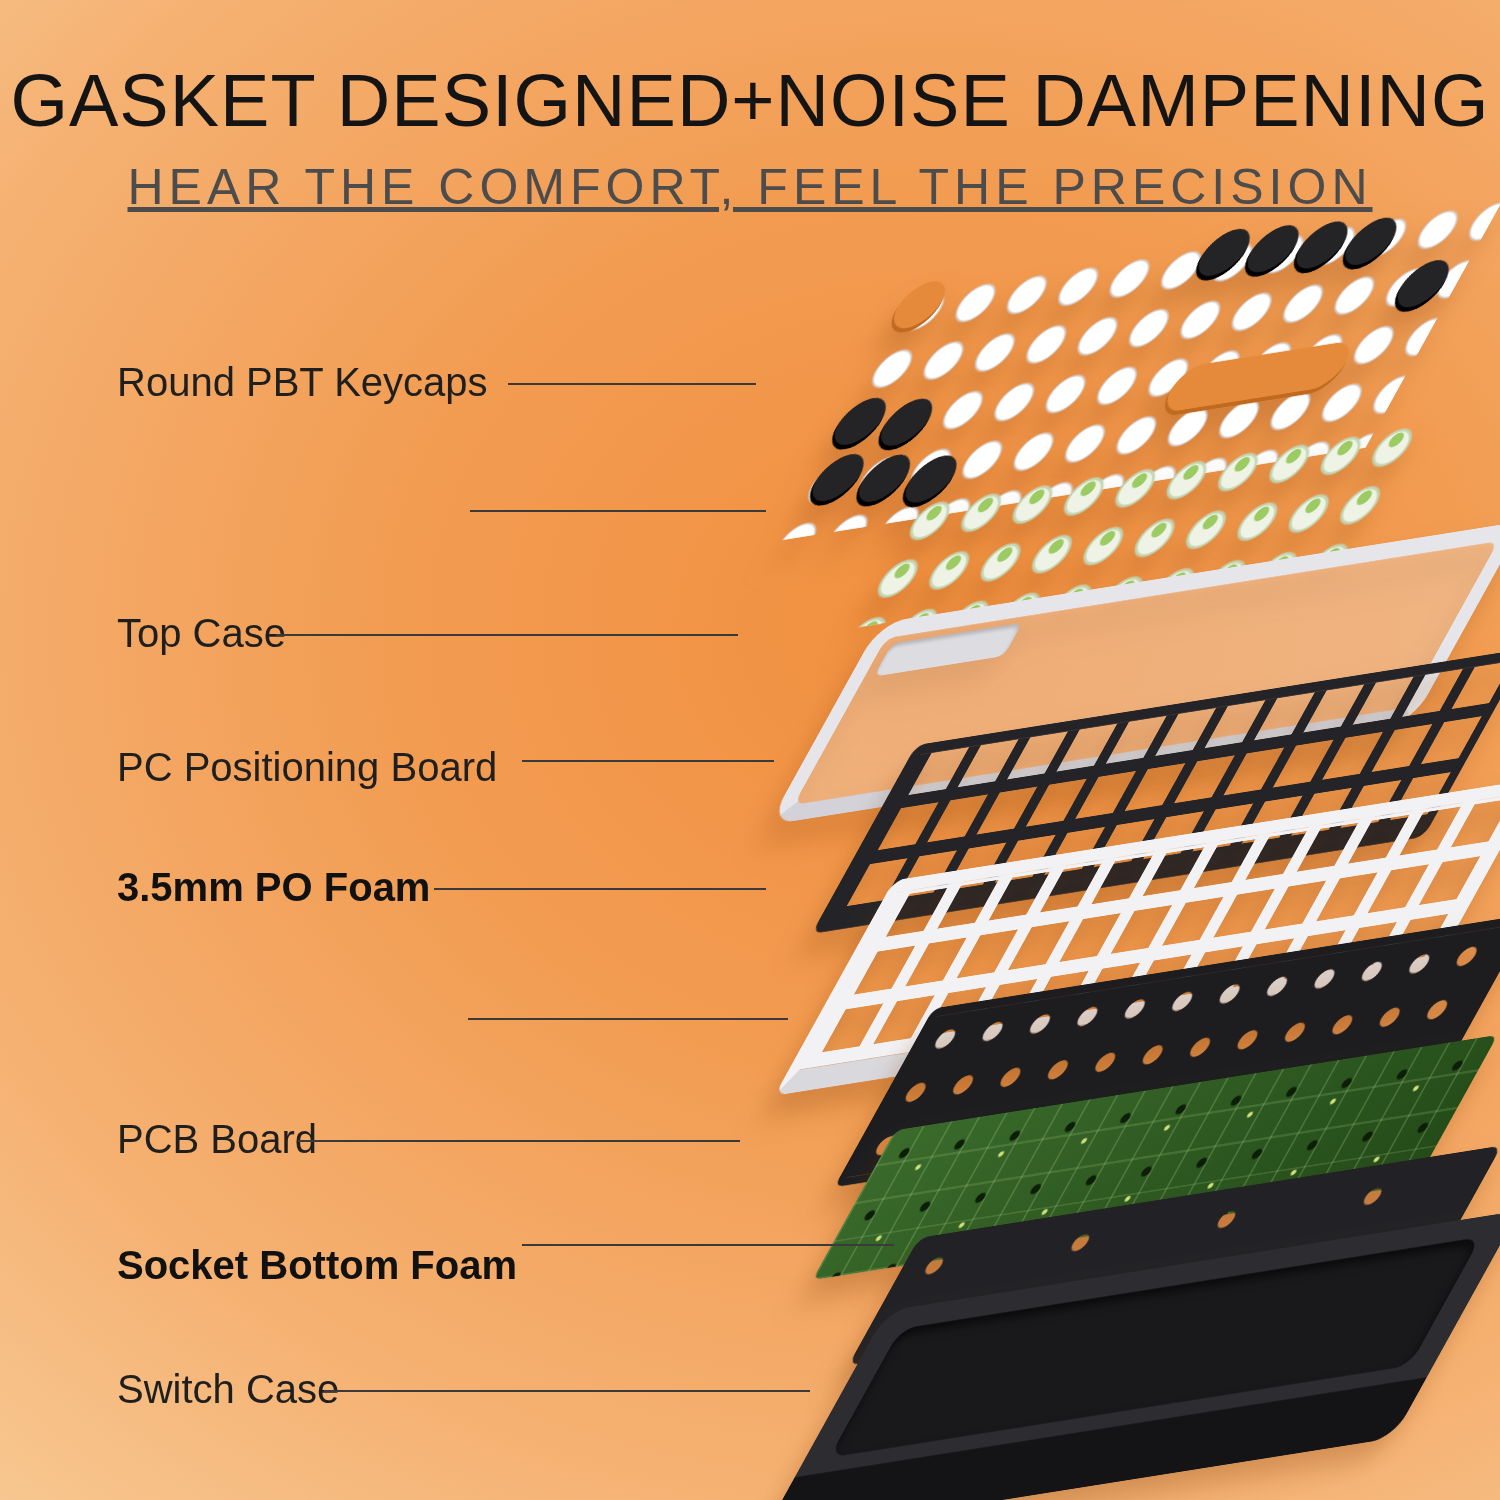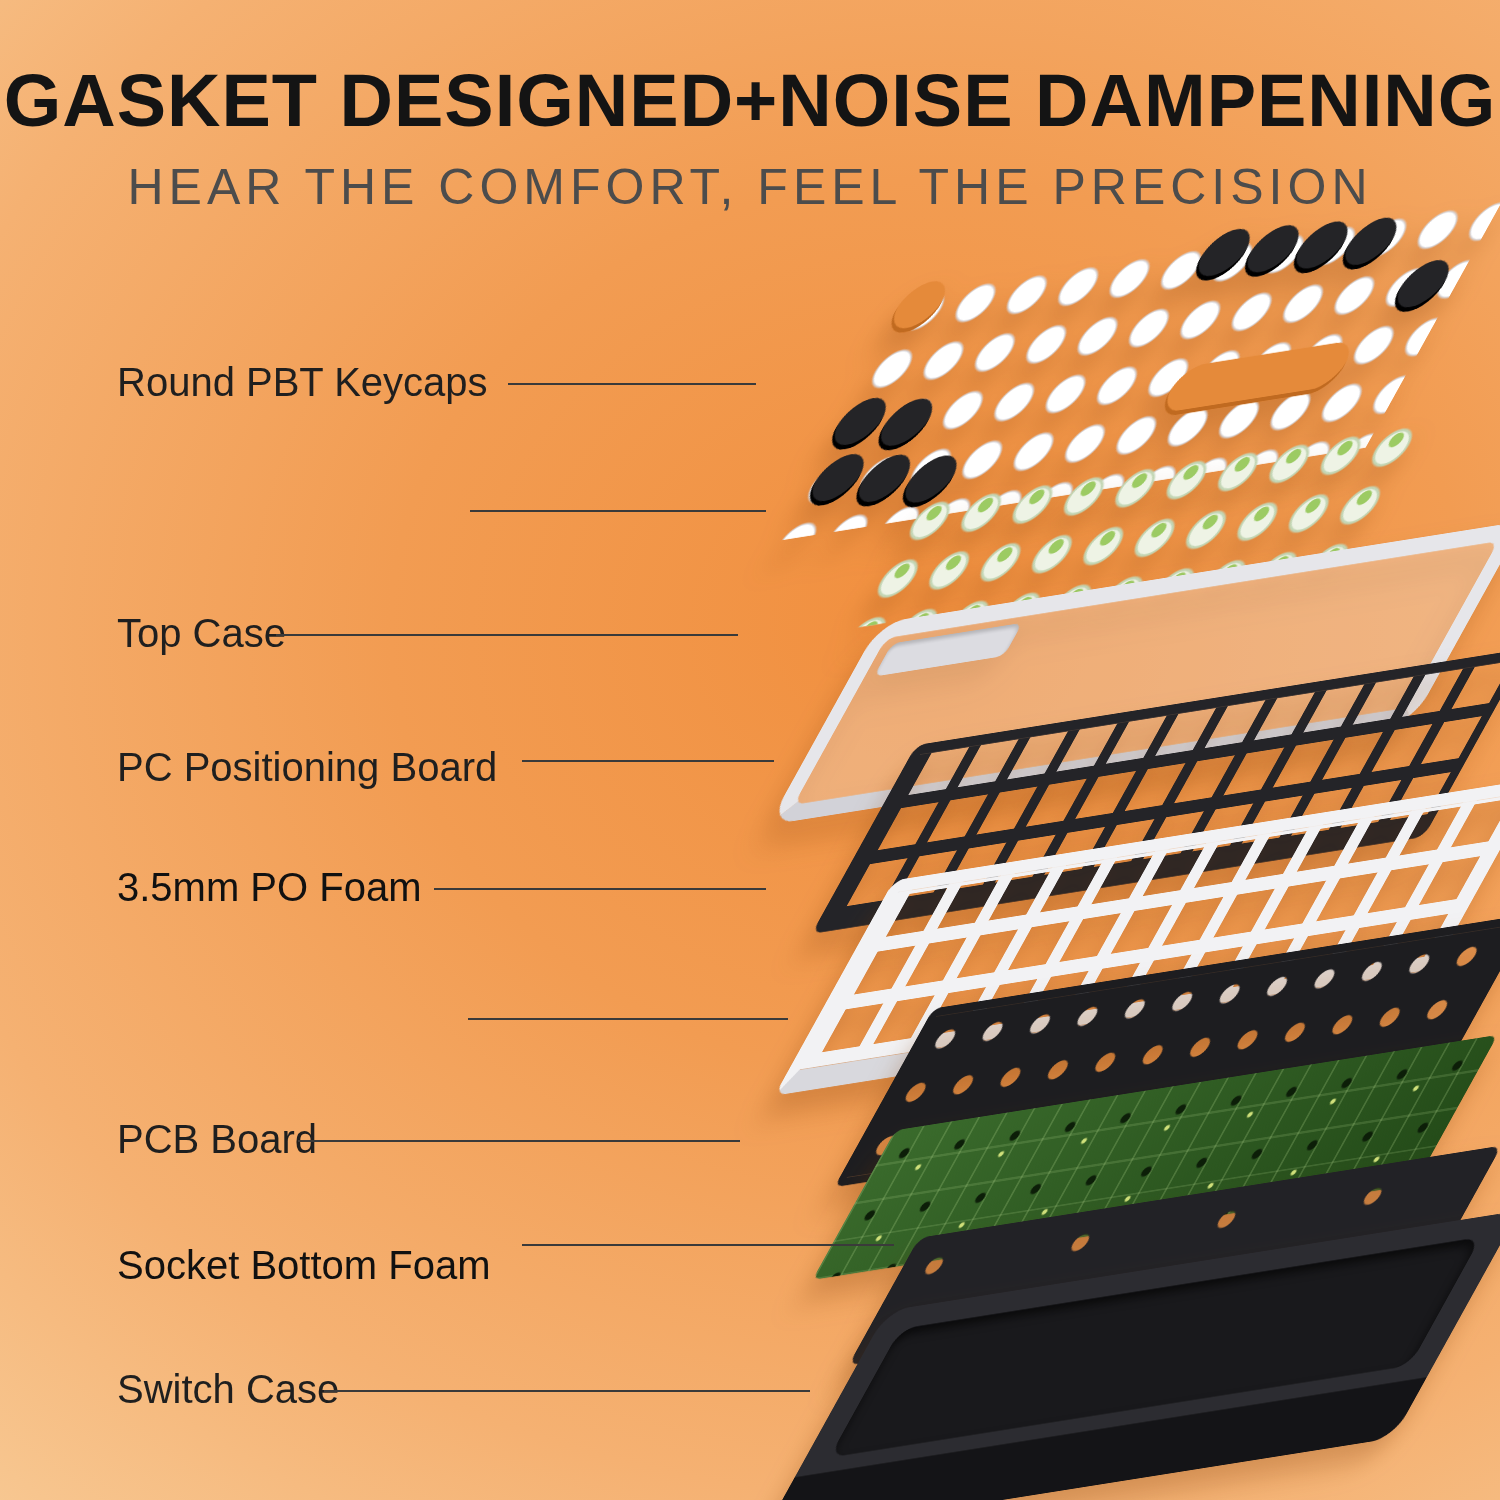--- a/index.html
+++ b/index.html
@@ -12,37 +12,38 @@
     overflow: hidden;
     background:
       radial-gradient(120% 100% at 62% 42%,
         #f18f3e 0%, #f29c52 30%, #f5b172 58%, #f8cf9c 85%, #f9daa9 100%);
   }
 
   
   .title {
     position: absolute; left: 0; right: 0; top: 58px;
     text-align: center;
-    font-size: 74px; font-weight: 700; color: #141414;
+    font-size: 74px; font-weight: 400; color: #141414;
     letter-spacing: 1px;
   }
   .subtitle {
     position: absolute; left: 0; right: 0; top: 158px;
     text-align: center;
     font-size: 50px; font-weight: 400; color: #4c4c4c;
     letter-spacing: 5px;
+    text-decoration: underline;
   }
 
   
   .label {
     position: absolute; left: 85px;
     font-size: 40px; color: #1f1f1f; font-weight: 400;
     white-space: nowrap; z-index: 30; margin-left: 32px;
   }
-  .label.bold { font-weight: 400; color: #111; }
+  .label.bold { font-weight: 700; color: #111; }
   .leader {
     position: absolute; height: 2px; background: #3a3a3a; z-index: 30;
   }
 
   .label-1 { top: 360px; }  .leader-1 { top: 383px; left: 508px; width: 248px; }
   .label-2 { top: 487px; }  .leader-2 { top: 510px; left: 470px; width: 296px; }
   .label-3 { top: 611px; }  .leader-3 { top: 634px; left: 276px; width: 462px; }
   .label-4 { top: 745px; }  .leader-4 { top: 760px; left: 522px; width: 252px; }
   .label-5 { top: 865px; }  .leader-5 { top: 888px; left: 434px; width: 332px; }
   .label-6 { top: 995px; }  .leader-6 { top: 1018px; left: 468px; width: 320px; }

